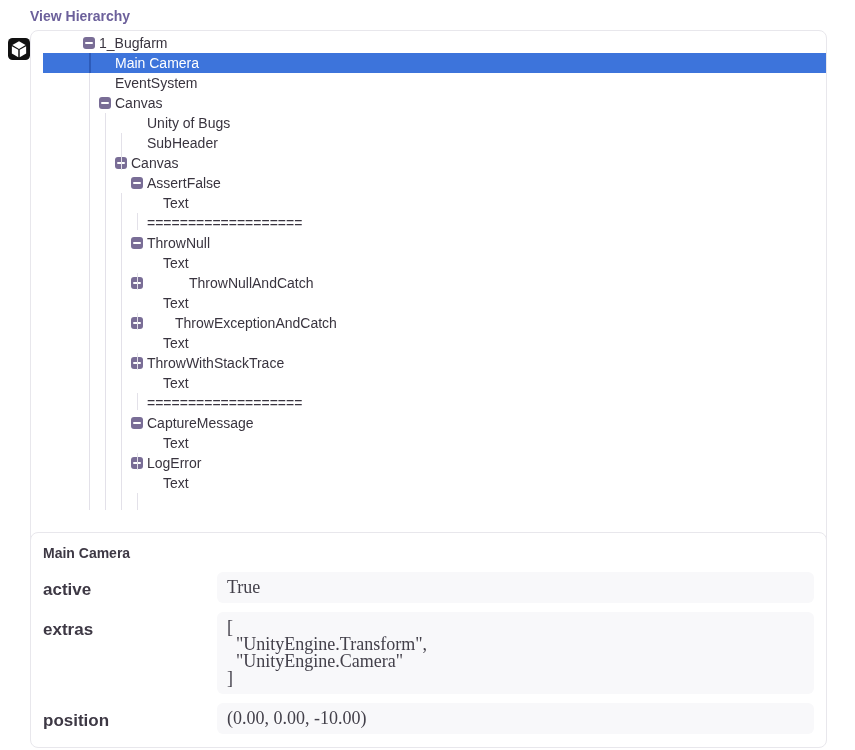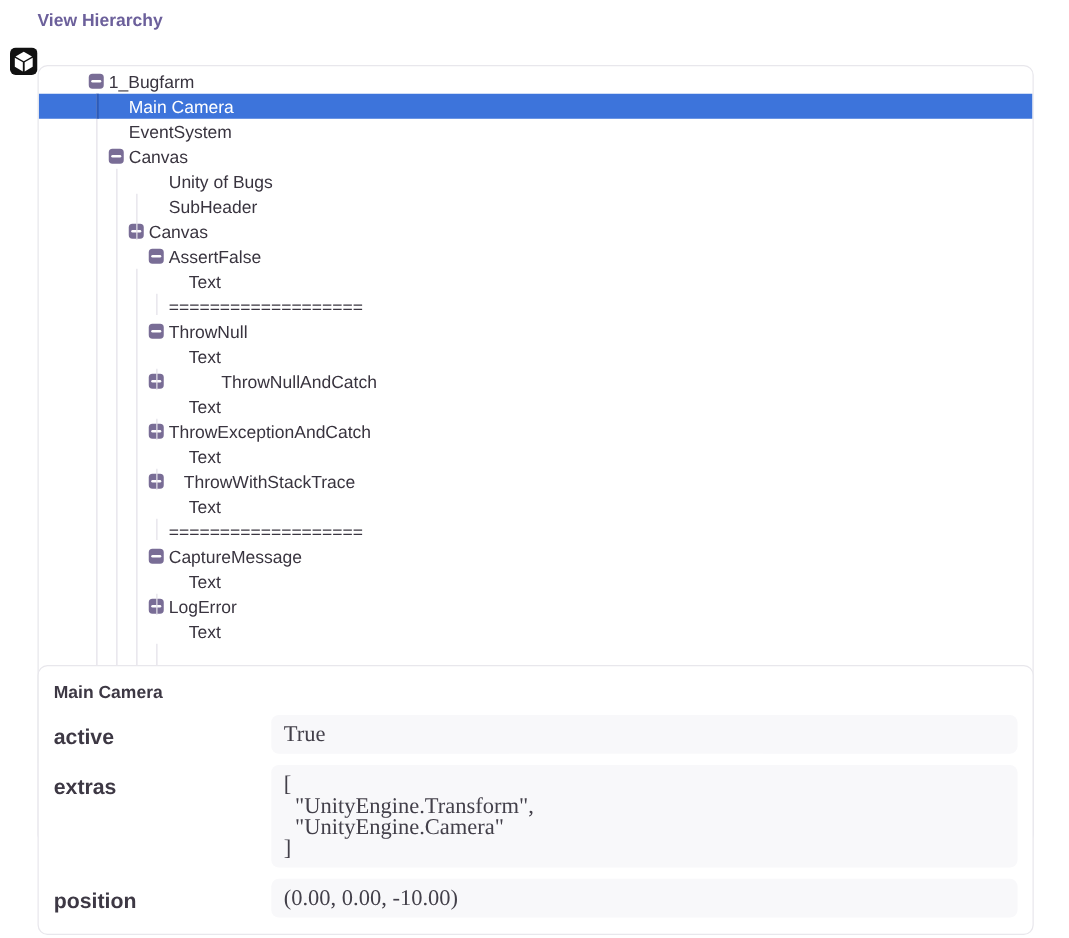--- a/index.html
+++ b/index.html
@@ -19,21 +19,21 @@
     position:absolute;left:30px;top:8px;font-size:14px;font-weight:700;
     color:var(--c-link);text-decoration:none;cursor:pointer;
   }
   .unity-badge{
     position:absolute;left:8px;top:38px;width:22px;height:22px;display:block;
   }
   .panel{
     position:absolute;left:30px;width:797px;background:#fff;
     border:1px solid var(--c-border);border-radius:8px;
   }
-  .tree-panel{top:52px;height:624px;overflow:hidden;}
+  .tree-panel{top:30px;height:624px;overflow:hidden;padding-left:12px;}
   .tree{position:relative;padding:2px 0;width:100%;height:100%;}
   .trow{
     height:20px;line-height:20px;font-size:14px;white-space:nowrap;
     color:var(--c-text);cursor:pointer;display:flex;align-items:center;
     position:relative;z-index:0;
   }
   .trow.sel{background:var(--c-selection);color:#ffffff;}
   .expander{
     width:12px;height:12px;border-radius:3px;background:var(--c-expander);
     display:inline-flex;align-items:center;justify-content:center;
@@ -131,30 +131,30 @@
       </div>
       <div class="trow" style="padding-left: 88px; gap: 42px;">
         <span class="expander">
           <span class="minus"></span>
         </span>
         <span class="tlabel">ThrowNullAndCatch</span>
       </div>
       <div class="trow" style="padding-left: 120px;">
         <span class="tlabel">Text</span>
       </div>
-      <div class="trow" style="padding-left: 88px;">
+      <div class="trow" style="padding-left: 88px; gap: 28px;">
         <span class="expander">
           <span class="minus"></span>
         </span>
         <span class="tlabel">ThrowExceptionAndCatch</span>
       </div>
       <div class="trow" style="padding-left: 120px;">
         <span class="tlabel">Text</span>
       </div>
-      <div class="trow" style="padding-left: 88px; gap: 12px;">
+      <div class="trow" style="padding-left: 88px;">
         <span class="expander">
           <span class="minus"></span>
         </span>
         <span class="tlabel">ThrowWithStackTrace</span>
       </div>
       <div class="trow" style="padding-left: 120px;">
         <span class="tlabel">Text</span>
       </div>
       <div class="trow" style="padding-left: 104px;">
         <span class="tlabel">===================</span>

